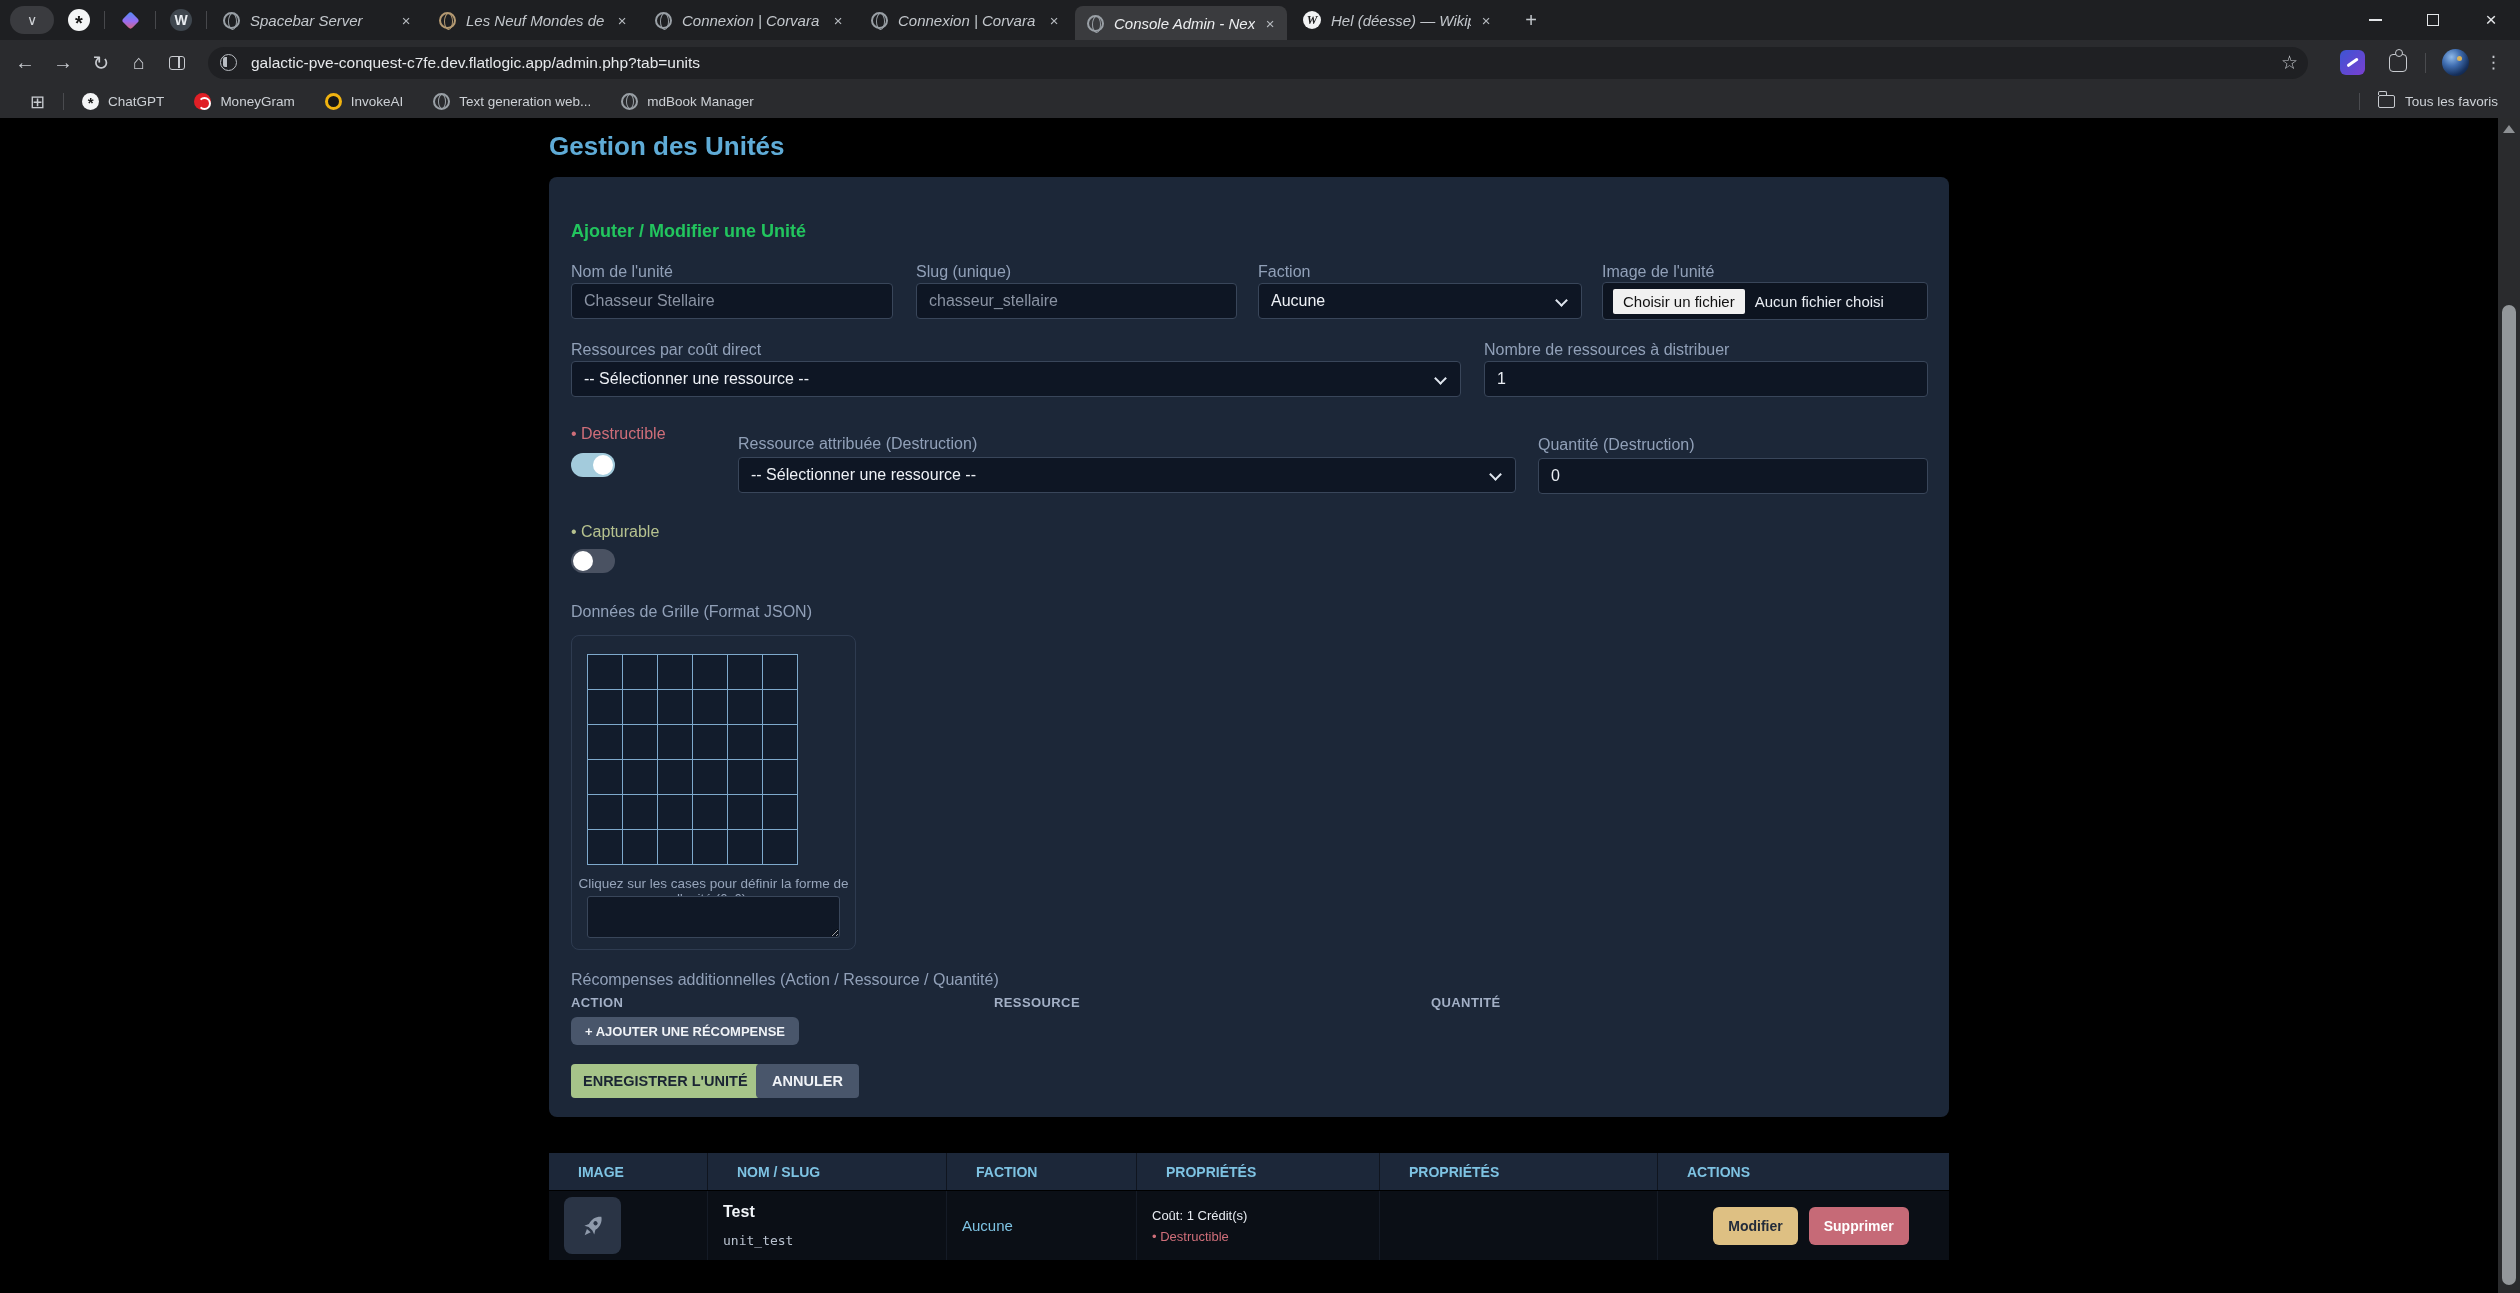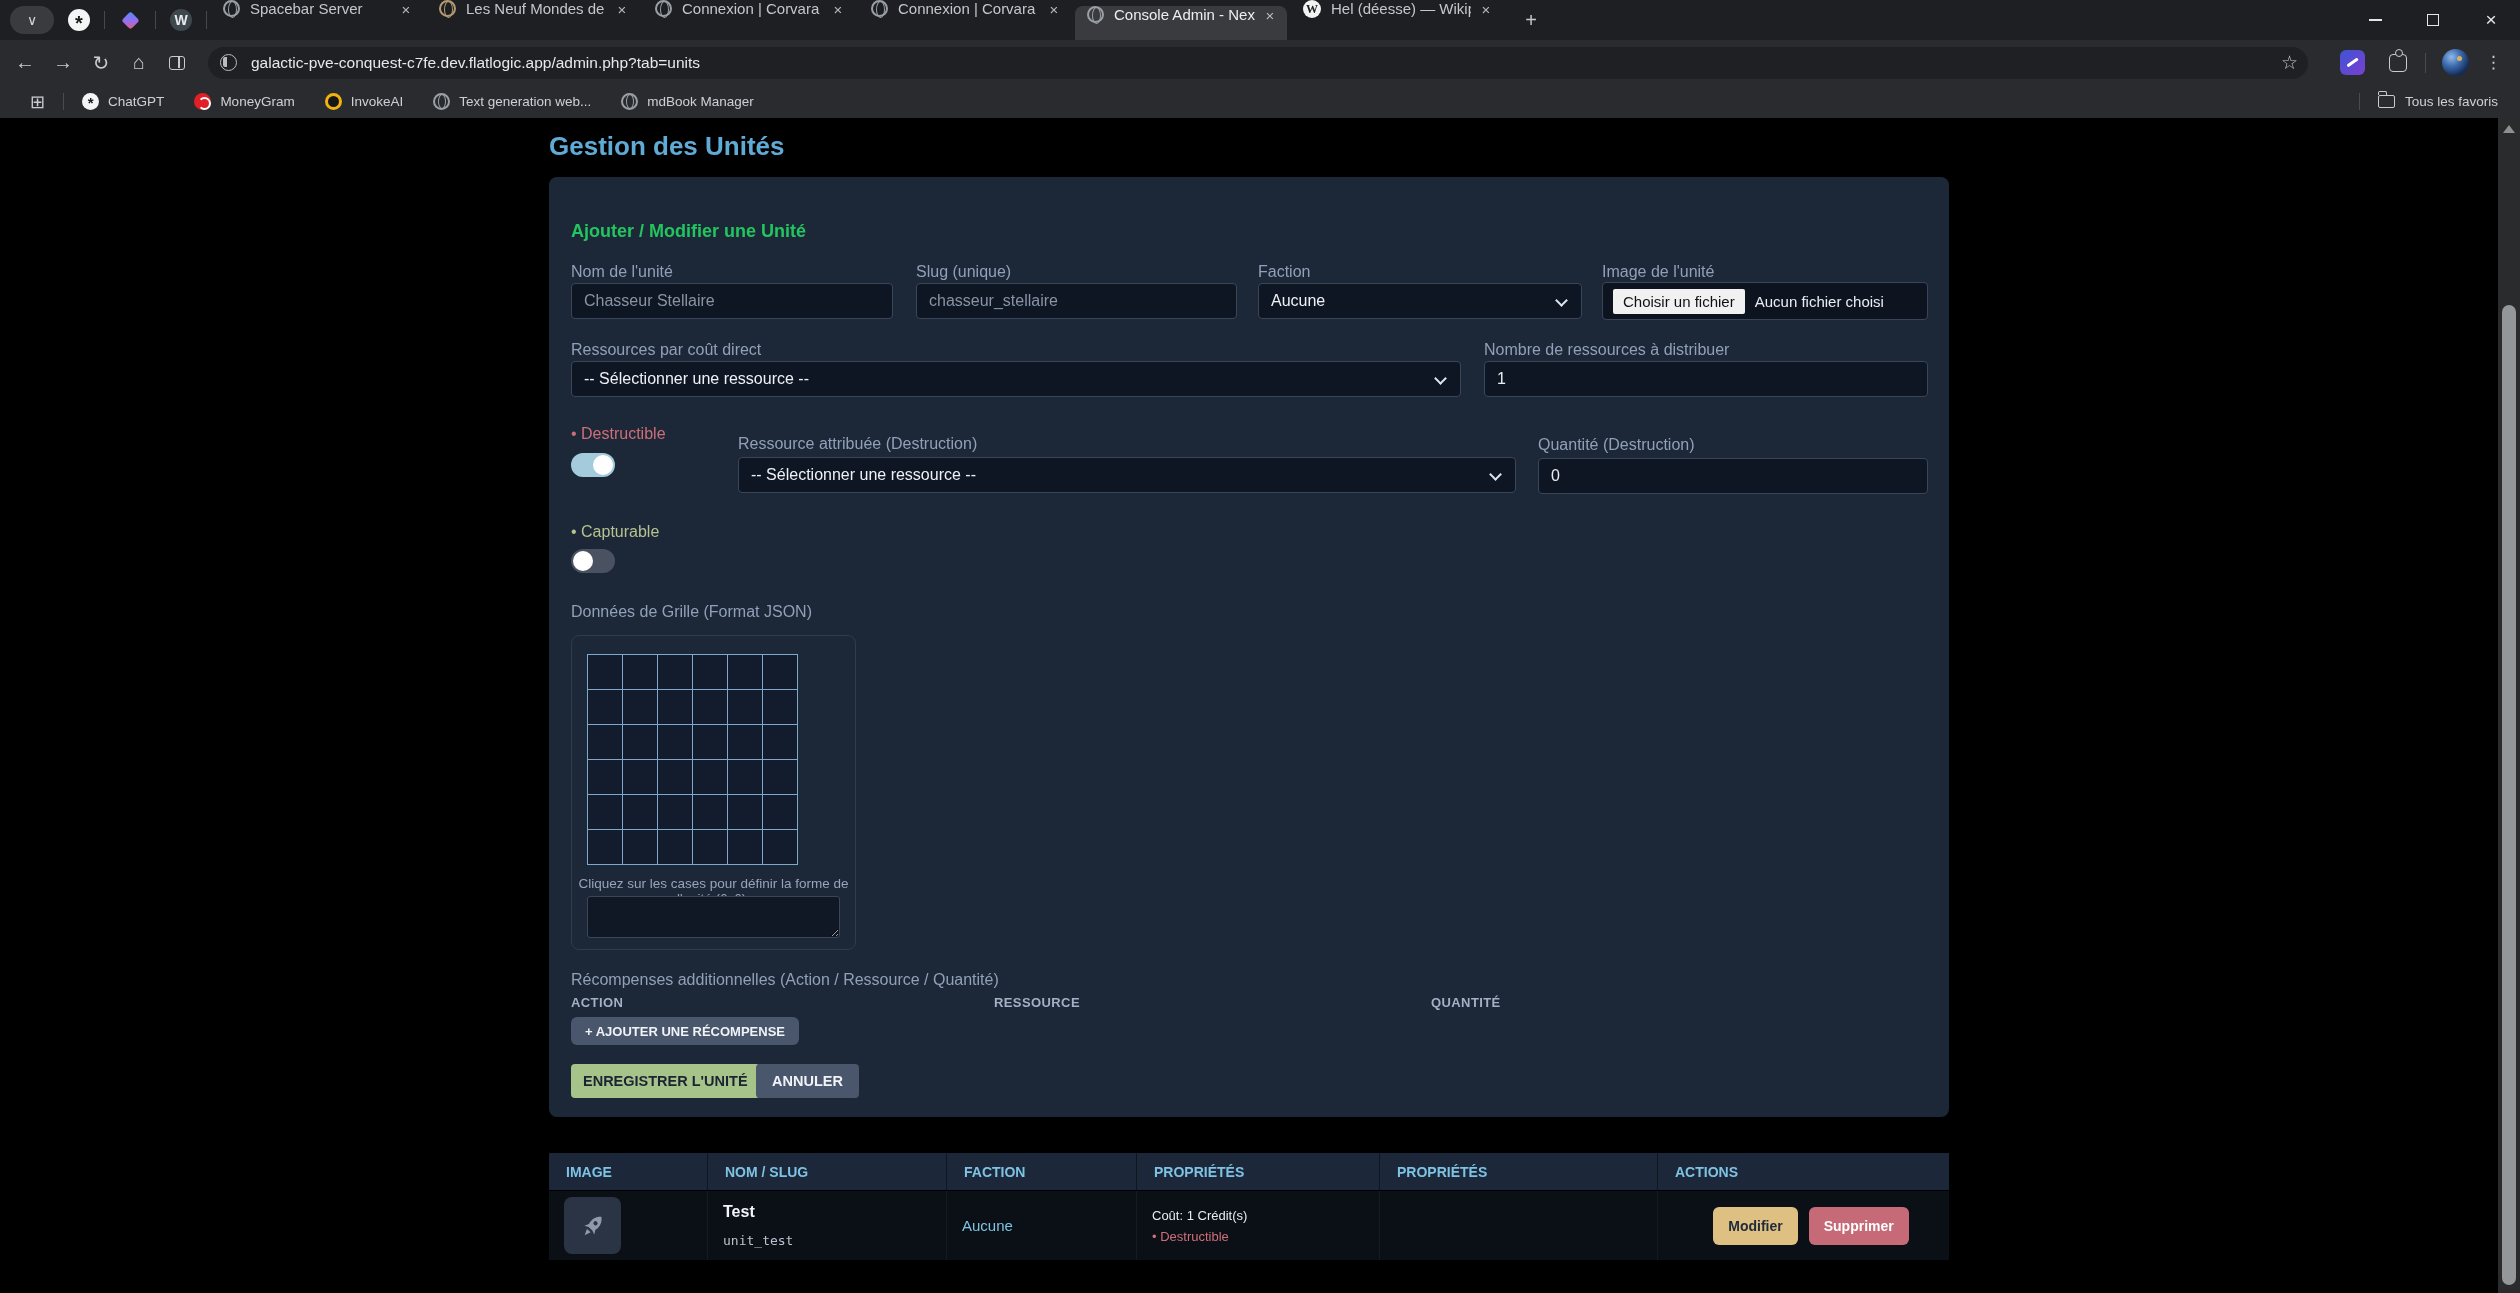--- a/index.html
+++ b/index.html
@@ -11,22 +11,22 @@
             display:flex; align-items:center; }
   .tab-chevron { width:44px; height:28px; margin-left:10px; border-radius:14px; background:#3a3b3f;
                  color:#cfd2d6; font-size:14px; display:flex; align-items:center; justify-content:center; }
   .pin { width:22px; height:22px; border-radius:50%; margin:0 14px; display:flex; align-items:center;
          justify-content:center; flex:none; }
   .pin.chatgpt { background:#f4f5f6; color:#1a1a1a; font-size:20px; font-weight:bold; line-height:10px; padding-top:6px;}
   .gem { width:13px; height:13px; transform:rotate(45deg); border-radius:3px;
          background:linear-gradient(135deg,#4e8df7 0%,#9a6cf0 55%,#d96570 100%); }
   .pin.wp { background:#3f474f; color:#e9edf1; font-size:14px; font-weight:bold; }
   .vsep { width:1px; height:18px; background:#47484c; flex:none; }
-  .tab { width:212px; height:40px; margin-left:4px; display:flex; align-items:flex-start; padding:0 8px 0 12px;
-         color:#c3c7cc; font-size:15px; flex:none; position:relative; }
+  .tab { width:212px; height:40px; margin-left:4px; display:flex; align-items:center; padding:0 8px 0 12px;
+         color:#c3c7cc; font-size:15px; flex:none; position:relative;font-style:italic; }
   .tab.active { background:#3a3b3e; height:34px; align-self:flex-end; border-radius:8px 8px 0 0; color:#eceef0; }
   .tab .title { flex:1; overflow:hidden; white-space:nowrap; margin:0 6px 0 10px; }
   .tab .close { width:18px; height:18px; border-radius:4px; display:flex; align-items:center; justify-content:center;
                 font-size:15px; color:#b7bbc0; flex:none; }
   .fav-globe { width:17px; height:17px; border:2px solid #9aa0a6; border-radius:50%; position:relative; flex:none; }
   .fav-globe::after { content:""; position:absolute; left:3px; top:-1px; width:7px; height:15px;
                       border:1px solid #9aa0a6; border-radius:50%; }
   .fav-beige { border-color:#b59a72; }
   .fav-beige::after { border-color:#b59a72; }
   .fav-wiki { width:18px; height:18px; border-radius:50%; background:#f2f3f4; color:#202122;
@@ -133,21 +133,21 @@
 
   .rw-head { font-size:13px; font-weight:bold; color:#a3b0c6; letter-spacing:.4px; }
   .btn { border:none; border-radius:6px; font-family:"Liberation Sans",sans-serif; font-weight:bold; }
   .btn-add { left:22px; top:840px; height:28px; padding:0 14px; background:#49566b; color:#f0f3f7; font-size:13px; }
   .btn-save { left:22px; top:887px; height:34px; padding:0 12px; background:#a6c489; color:#1a2433; font-size:14.5px; border-radius:4px;}
   .btn-cancel { left:207px; top:887px; height:34px; padding:0 16px; background:#49566b; color:#f0f3f7; font-size:14.5px; border-radius:4px;}
 
   
   .utable { margin-top:36px; width:1400px; }
   .t-header { display:flex; height:37px; background:#1c2739; }
-  .t-header .tc { display:flex; align-items:center; padding-left:17px; color:#7ec3e3; font-size:14px; font-weight:bold;
+  .t-header .tc { display:flex; align-items:center; padding-left:29px; color:#7ec3e3; font-size:14px; font-weight:bold;
                   border-right:1px solid #10151f; }
   .t-row { display:flex; height:70px; background:#0b0f16; border-top:1px solid #000; }
   .t-row .tc { padding-left:15px; border-right:1px solid #151b26; display:flex; flex-direction:column; justify-content:center; }
   .tc:last-child { border-right:none; }
   .c1 { width:159px; } .c2 { width:239px; } .c3 { width:190px; } .c4 { width:243px; } .c5 { width:278px; } .c6 { width:291px; }
   .imgph { width:57px; height:57px; background:#2a3445; border-radius:8px; display:flex; align-items:center; justify-content:center; }
   .rowname { font-size:16px; font-weight:bold; color:#f2f5f9; }
   .rowslug { font-size:13px; color:#b9c2cf; font-family:"DejaVu Sans Mono", monospace; margin-top:12px; }
   .rowfaction { font-size:15px; color:#7ec3e3; }
   .rowcost { font-size:13px; color:#e8ecf2; }

